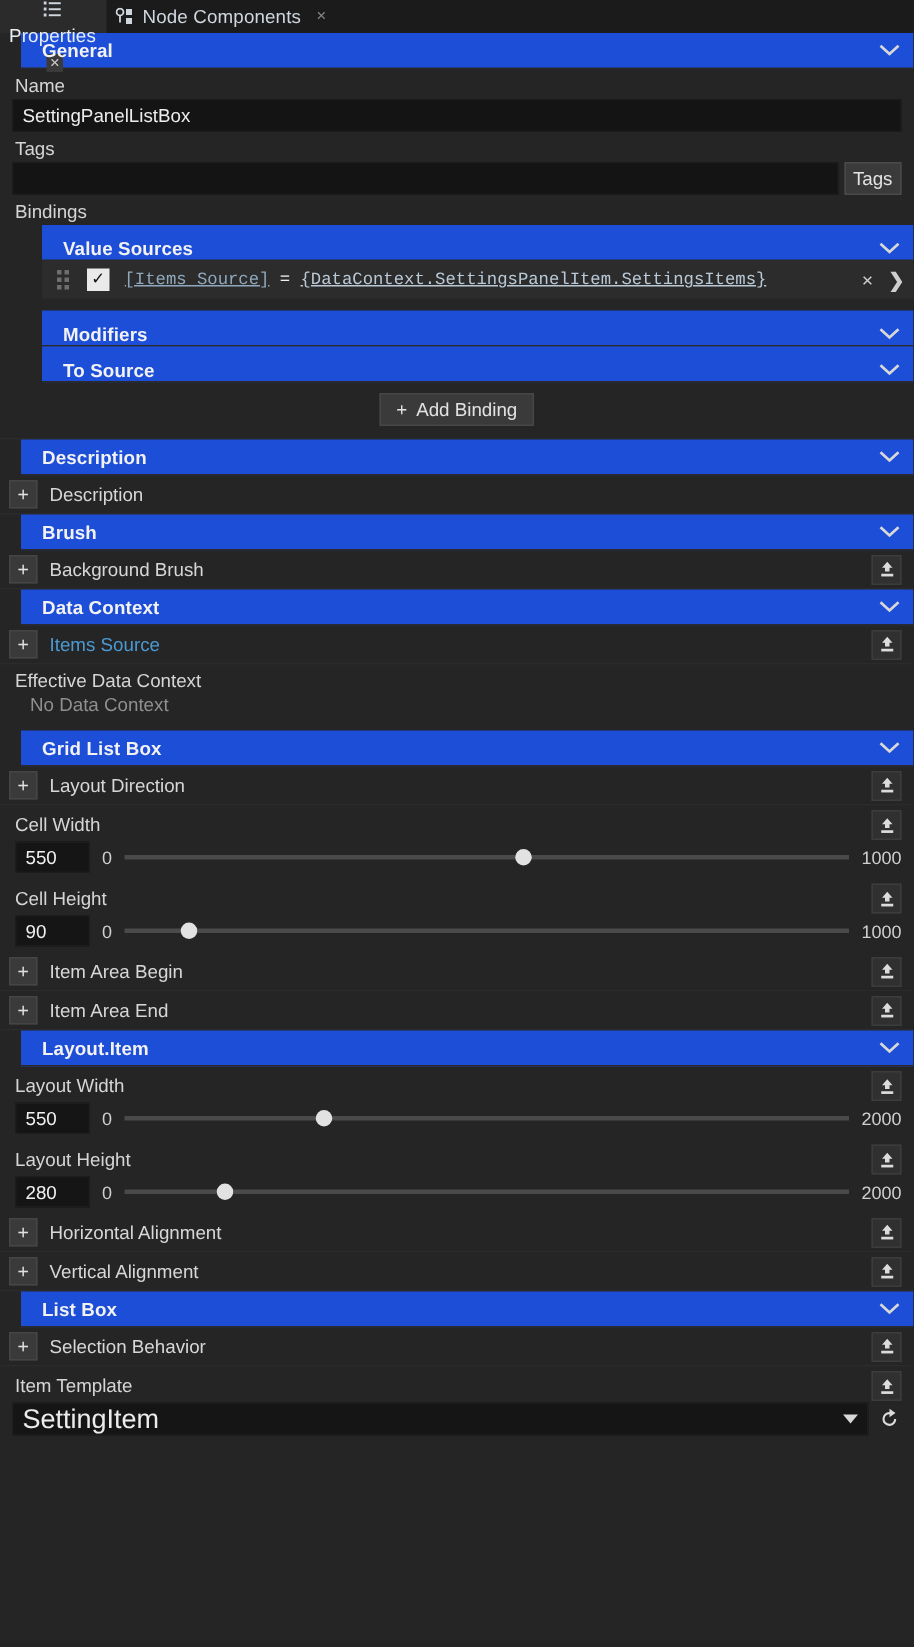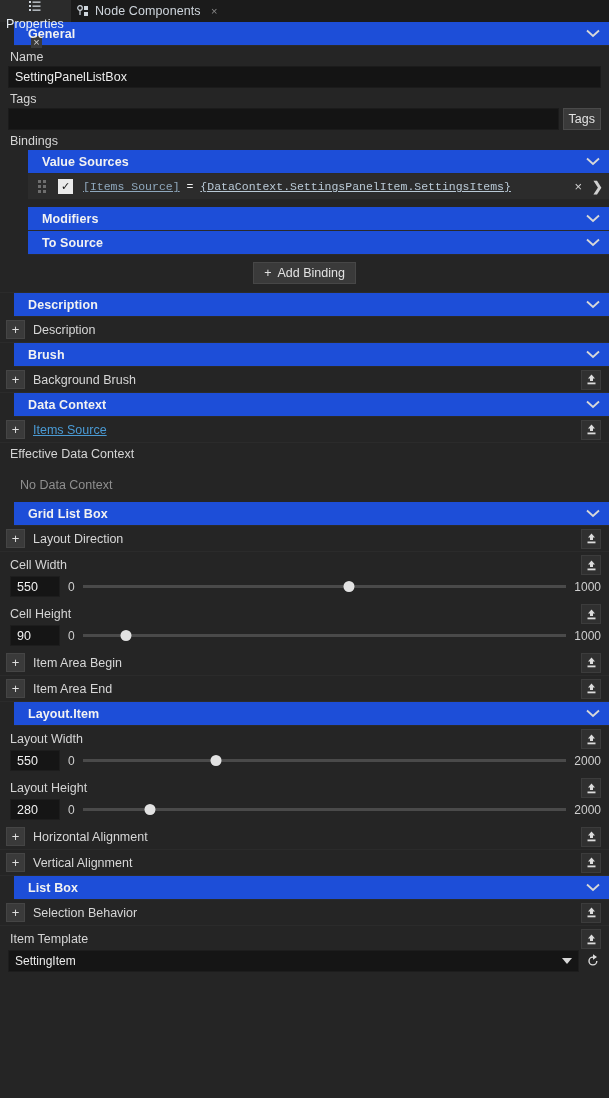--- a/index.html
+++ b/index.html
@@ -35,47 +35,47 @@
     display: flex; align-items: center;
     padding: 0 9px 0 0;
     margin: 0 0 0 14px;
     border-bottom: 1px solid #2a2a2a;
   }
   .sect-header .stitle {
     font-weight: bold; color: #f2f2f2; font-size: 12.5px;
     padding-left: 14px; letter-spacing: .1px;
   }
   .sect-header .chev { margin-left: auto; color: #d8d8d8; }
-  .sect-header.lvl2 { margin-left: 28px; }
+  .sect-header.lvl2 { margin-left: 28px; align-items: flex-end; }
 
   .row {
     min-height: 26px; display: flex; align-items: center;
     padding: 0 8px 0 6px; background: #252525;
     border-bottom: 1px solid #2b2b2b;
   }
   .row .plusbtn {
     width: 19px; height: 19px; background: #3a3a3a;
     color: #e0e0e0; font-size: 13px; line-height: 17px;
     text-align: center; flex: none; margin-right: 8px;
     border: 1px solid #454545;
   }
   .row .rlabel { color: #d7d7d7; font-size: 12.5px; }
-  .row .rlabel.link { color: #4a9ad4; text-decoration: underline; }
+  .row .rlabel.link { color: #4a9ad4; }
   .row .spacer { flex: 1; }
 
   .upbtn {
     width: 20px; height: 20px; background: #303030;
     border: 1px solid #3c3c3c; flex: none;
     display: flex; align-items: center; justify-content: center;
   }
 
   .label-line {
     padding: 4px 8px 2px 10px; color: #d5d5d5; font-size: 12.5px;
   }
-  .muted { color: #8f8f8f; padding-left: 20px; font-size: 12.5px; margin-top: 15px; }
+  .muted { color: #8f8f8f; padding-left: 20px; font-size: 12.5px; }
 
   .textinput {
     margin: 0 8px 0 8px; height: 22px; background: #141414;
     border: 1px solid #1b1b1b; color: #ececec;
     display: flex; align-items: center; padding: 0 6px;
     font-size: 12.5px;
   }
   .input-wrap { display: flex; align-items: center; padding: 0 8px; gap: 4px; }
   .input-wrap .textinput { flex: 1; margin: 0; }
   .tagsbtn {
@@ -137,21 +137,21 @@
   .track { position: absolute; left: 0; right: 0; height: 3px; background: #4a4a4a; }
   .thumb {
     position: absolute; width: 11px; height: 11px; border-radius: 50%;
     background: #e2e2e2; transform: translateX(-50%);
   }
 
   
   .ddrow { display: flex; align-items: center; padding: 0 6px 0 8px; gap: 4px; }
   .dropdown {
     flex: 1; height: 22px; background: #151515; border: 1px solid #1d1d1d;
-    color: #ececec; font-size: 12px; display: flex; align-items: center;
+    color: #ececec; font-size: 18px; display: flex; align-items: center;
     padding: 0 6px;
   }
   .dropdown .ddval { flex: 1; }
   .dd-arrow { width: 0; height: 0; border-left: 5px solid transparent;
               border-right: 5px solid transparent; border-top: 6px solid #d8d8d8; }
   .resetbtn { width: 20px; height: 20px; display: flex; align-items: center;
               justify-content: center; flex: none; }
 </style>
 </head>
 <body>

